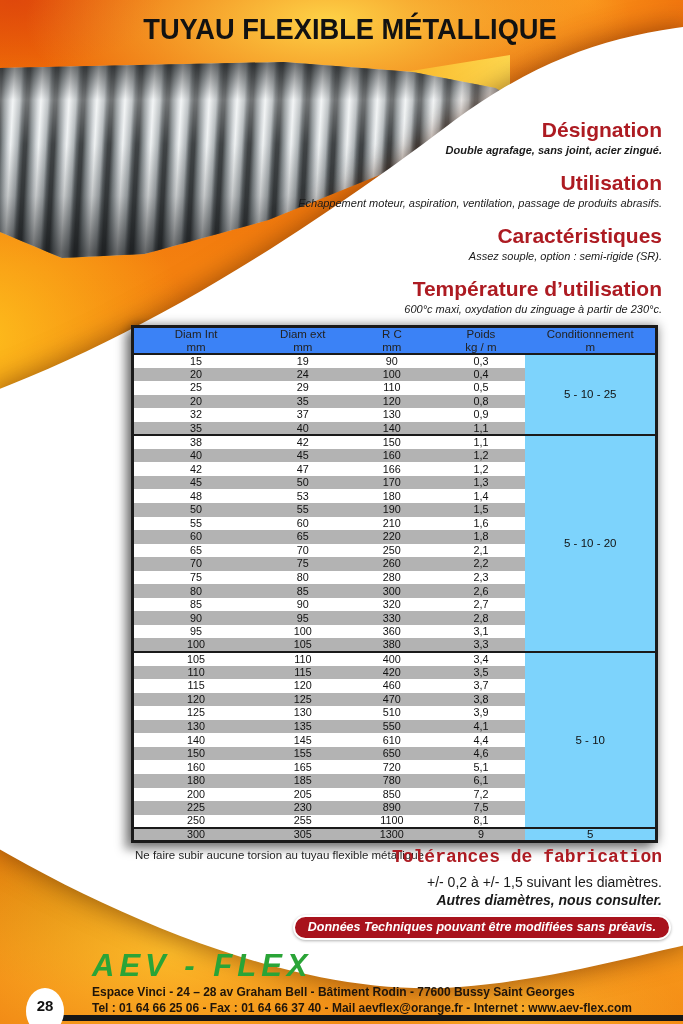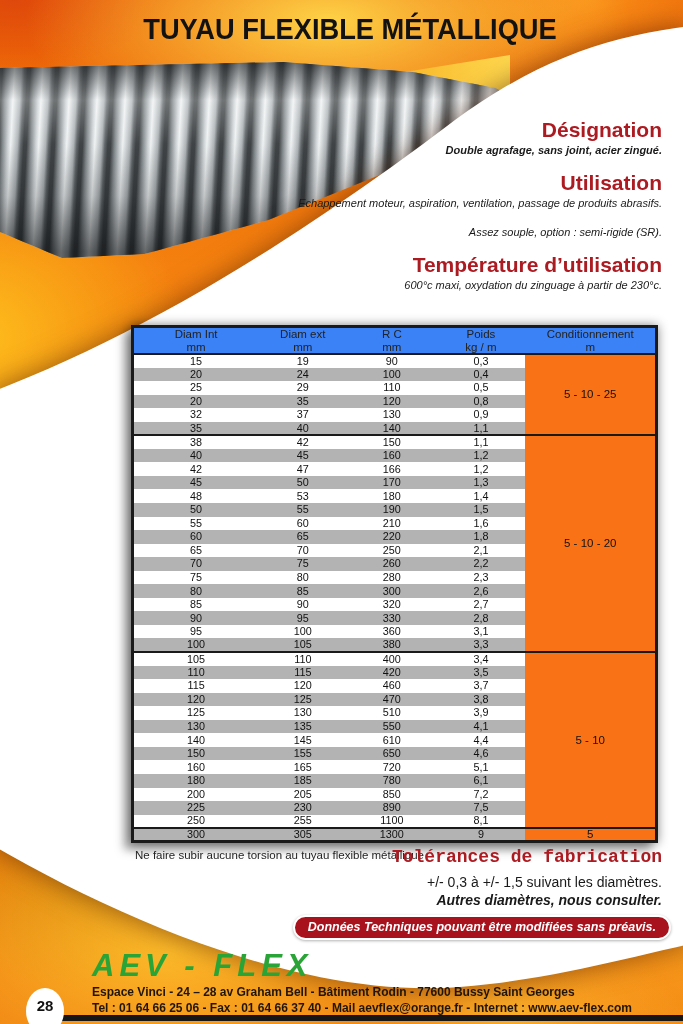--- a/index.html
+++ b/index.html
@@ -73,21 +73,21 @@
   .dtable th{
     height:27px; background:#3b82f6; color:#222; font-size:11.5px; font-weight:normal;
     text-align:center; vertical-align:middle; line-height:12.5px; border-bottom:2px solid #1a1a1a;
   }
   .dtable td{
     height:13.55px; font-size:10.8px; color:#111; text-align:center;
     vertical-align:middle; line-height:11px; padding:0;
   }
   .dtable td.w{ background:#ffffff; }
   .dtable td.g{ background:#b3b3b3; }
-  .dtable td.cond{ background:#f97316; font-size:11.5px; }
+  .dtable td.cond{ background:#7dd3fc; font-size:11.5px; }
   .dtable tr.group-start td{ border-top:2px solid #1a1a1a; }
 
   
   .note-torsion{
     position:absolute; left:135px; top:849px; font-size:11.5px; color:#242424;
   }
   .tolerances{ position:absolute; right:21px; top:845px; width:420px; text-align:right; }
   .tol-head{ font-size:18px; font-weight:800; color:#ad1b22; line-height:24px;font-family:Liberation Mono, monospace; }
   .tol-line1{ font-size:14px; color:#1a1a1a; margin-top:5px; }
   .tol-line2{ font-size:14px; color:#1a1a1a; font-weight:bold; font-style:italic; margin-top:2px; }
@@ -138,20 +138,21 @@
   <div class="right-col">
     <div class="sec">
       <div class="sec-head">Désignation</div>
       <div class="sec-body">Double agrafage, sans joint, acier zingué.</div>
     </div>
     <div class="sec">
       <div class="sec-head">Utilisation</div>
       <div class="sec-body">Echappement moteur, aspiration, ventilation, passage de produits abrasifs.</div>
     </div>
     <div class="sec">
+      <div class="sec-head">Caractéristiques</div>
       <div class="sec-body">Assez souple, option : semi-rigide (SR).</div>
     </div>
     <div class="sec">
       <div class="sec-head">Température d’utilisation</div>
       <div class="sec-body">600°c maxi, oxydation du zinguage à partir de 230°c.</div>
     </div>
   </div>
 
   <div class="table-wrap">
     <table class="dtable" id="dtable">
@@ -407,21 +408,21 @@
             <td class="g">9</td>
             <td class="cond" rowspan="1">5</td>
           </tr>
         </tbody>
       </table>
   </div>
 
   <div class="note-torsion">Ne faire subir aucune torsion au tuyau flexible métallique</div>
   <div class="tolerances">
     <div class="tol-head">Tolérances de fabrication</div>
-    <div class="tol-line1">+/- 0,3 à +/- 1,5 suivant les diamètres.</div>
+    <div class="tol-line1">+/- 0,2 à +/- 1,5 suivant les diamètres.</div>
     <div class="tol-line2">Autres diamètres, nous consulter.</div>
   </div>
   <div class="banner">Données Techniques pouvant être modifiées sans préavis.</div>
 
   <div class="logo">AEV - FLEX</div>
   <div class="address">
     <div>Espace Vinci - 24 – 28 av Graham Bell - Bâtiment Rodin - 77600 Bussy Saint Georges</div>
     <div>Tel : 01 64 66 25 06 - Fax : 01 64 66 37 40 - Mail aevflex@orange.fr - Internet : www.aev-flex.com</div>
   </div>
   <div class="bottom-bar"></div>

